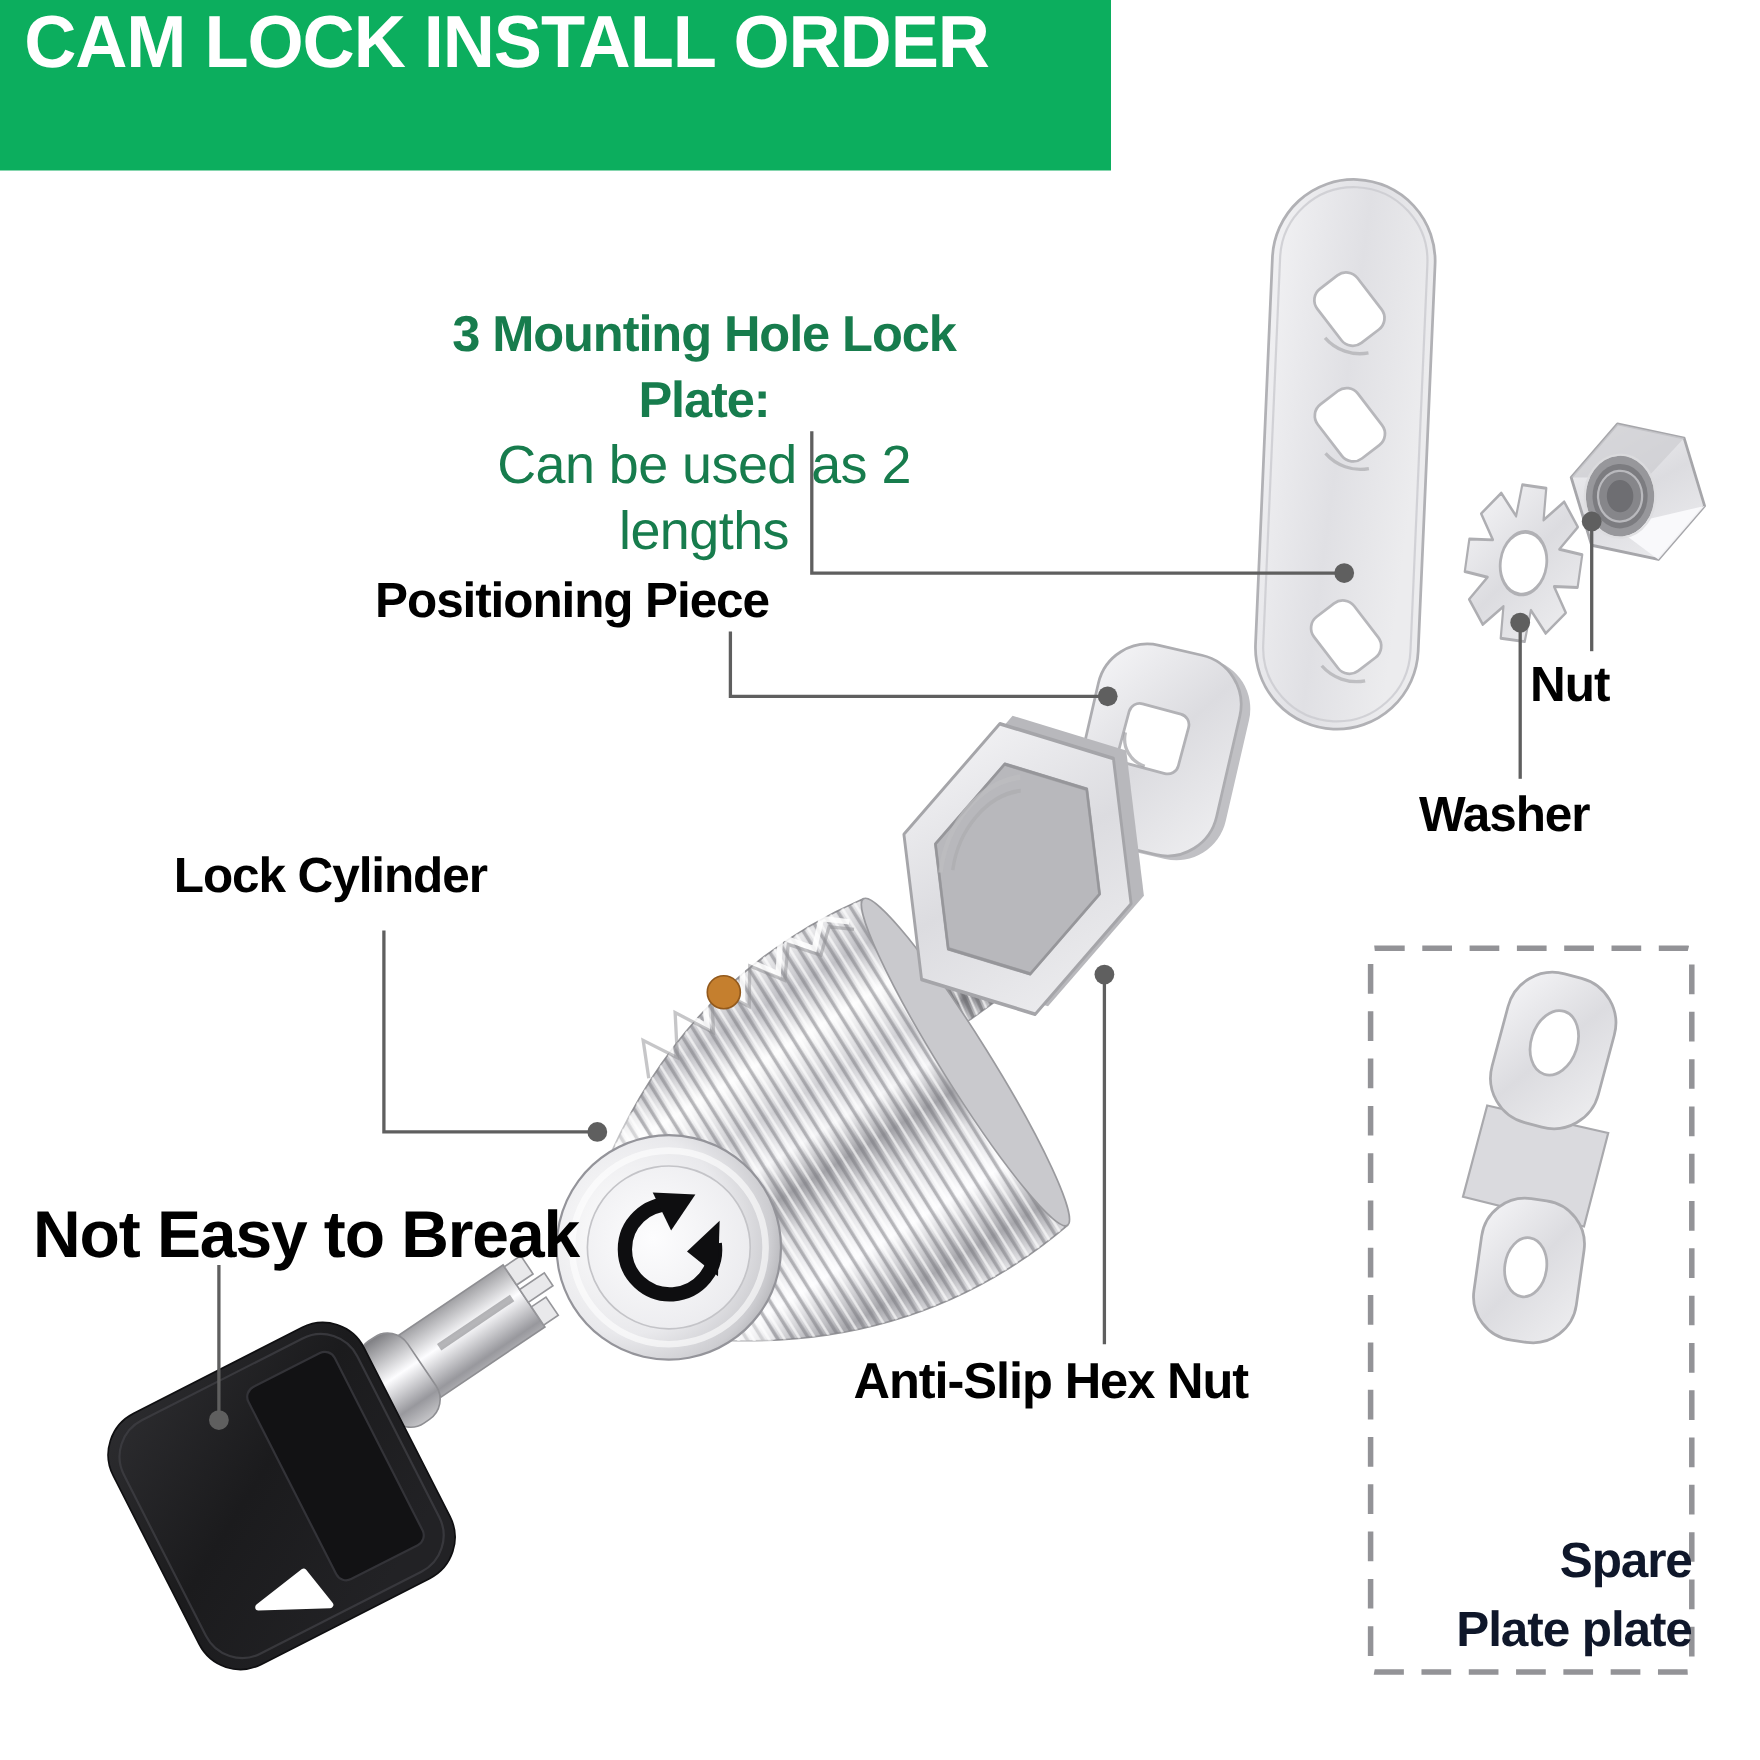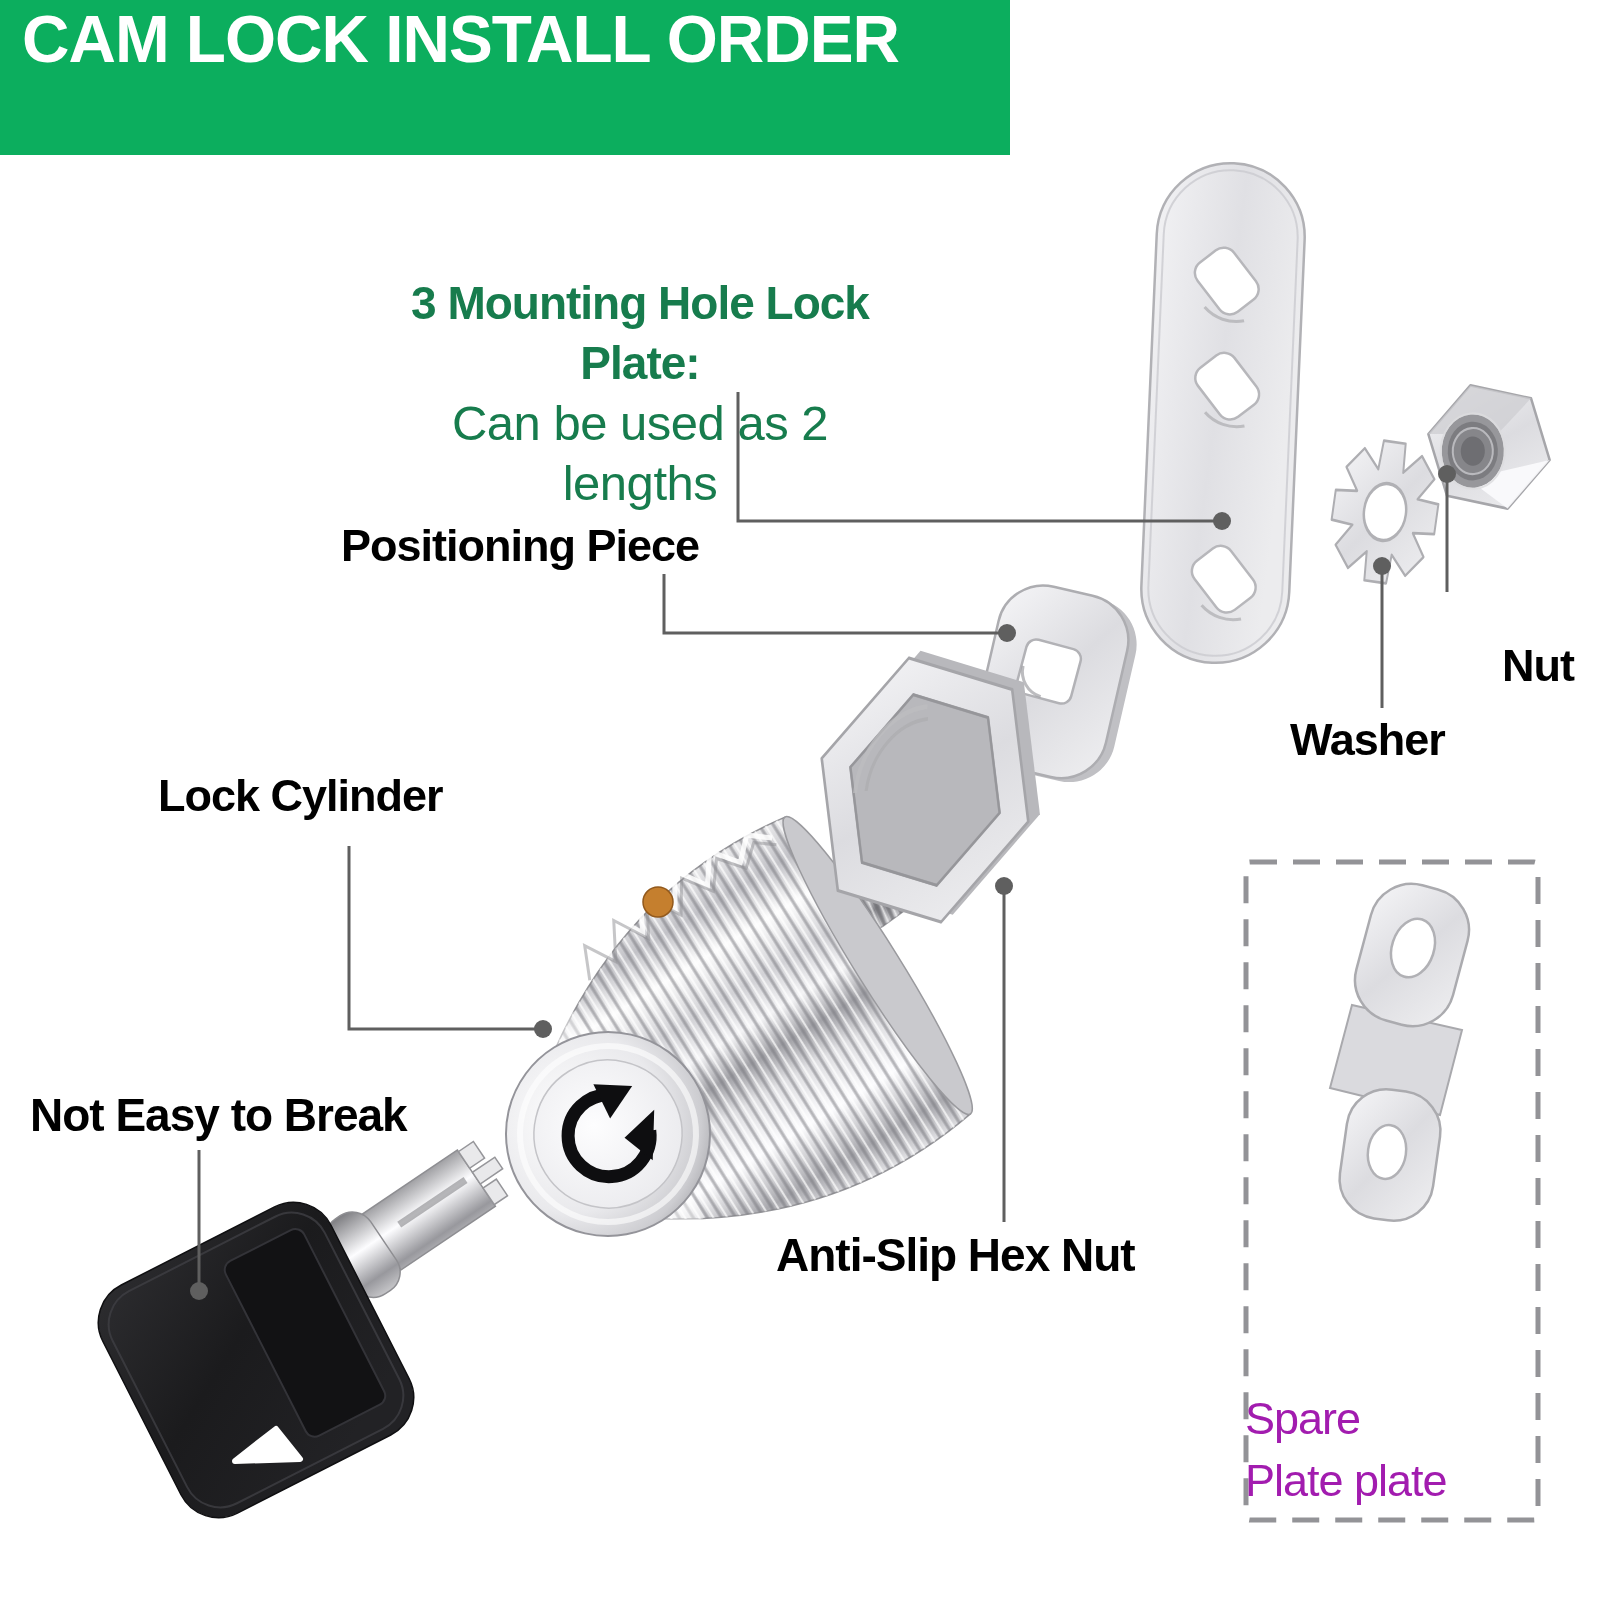--- a/index.html
+++ b/index.html
@@ -18,28 +18,28 @@
   }
   .plate-note{
     position:absolute;left:388px;top:244px;width:504px;text-align:center;color:#177C4D;line-height:60px;
   }
   .plate-note .l1{font-size:46px;font-weight:bold;letter-spacing:-1px;margin-top:29px;}
   .plate-note .l2{font-size:49px;font-weight:normal;letter-spacing:-0.5px;}
   .part-label{
     position:absolute;color:#000000;font-weight:bold;font-size:45px;letter-spacing:-1px;white-space:nowrap;
   }
   .lbl-positioning{left:341px;top:520px;}
-  .lbl-nut{left:1502px;top:596px;margin-top:44px;}
+  .lbl-nut{left:1391px;top:596px;}
   .lbl-washer{left:1290px;top:714px;}
   .lbl-lock-cylinder{left:158px;top:770px;}
-  .lbl-not-easy{left:30px;top:1088px;font-size:46px;}
+  .lbl-not-easy{left:30px;top:1088px;font-size:60px;}
   .lbl-anti-slip{left:776px;top:1228px;font-size:46px;}
   .spare-box-label{
-    position:absolute;left:1245px;top:1388px;width:293px;text-align:left;color:#a21caf;
-    font-weight:normal;font-size:45px;line-height:62px;letter-spacing:-1px;
+    position:absolute;left:1245px;top:1388px;width:293px;text-align:right;color:#0f172a;
+    font-weight:bold;font-size:45px;line-height:62px;letter-spacing:-1px;
   }
 </style>
 </head>
 <body>
 
 <div class="canvas">
 
   <svg class="scene" viewBox="0 0 1600 1600">
     <defs>
       <linearGradient id="g-metal" x1="0" y1="0" x2="1" y2="1">

